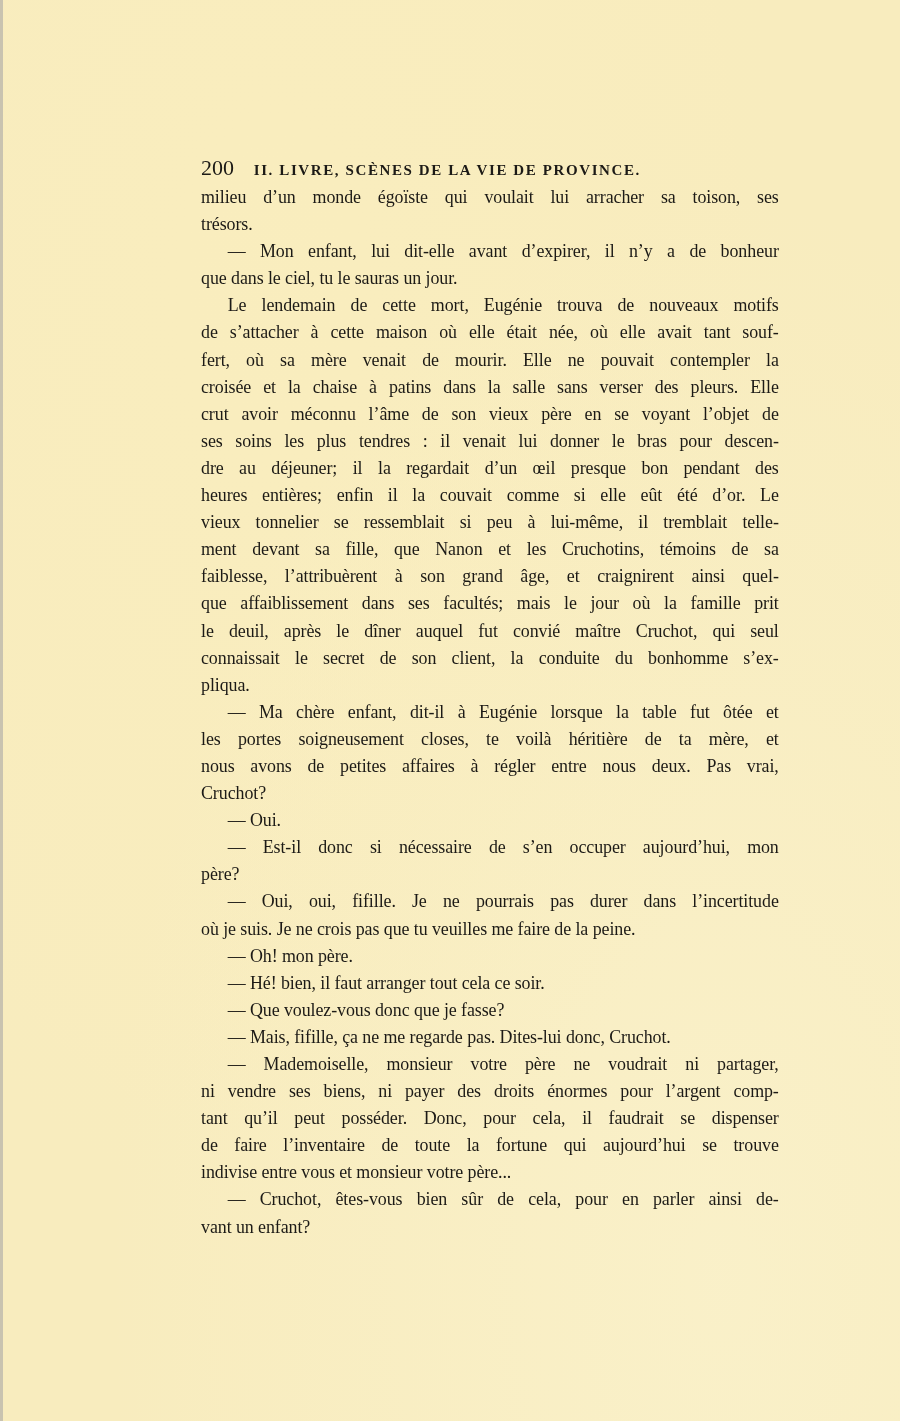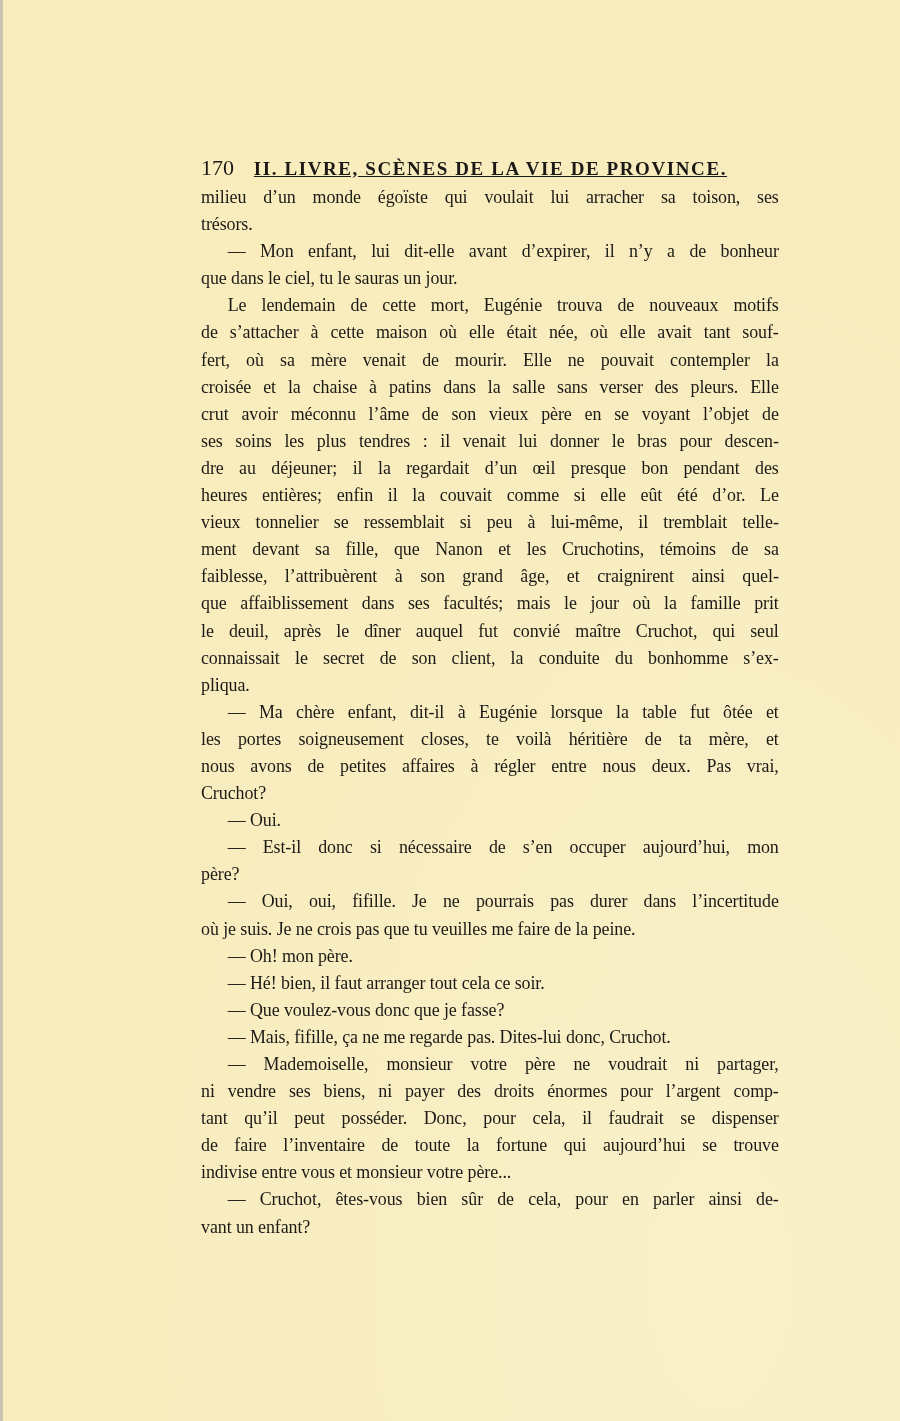--- a/index.html
+++ b/index.html
@@ -44,23 +44,22 @@
       letter-spacing: 0.5px;
     }
     .page-number {
       font-size: 22px;
       display: inline-block;
       width: 48px;
       letter-spacing: 0;
     }
     .head-title {
       font-weight: bold;
-      font-size: 19px;
+      font-size: 15px;
       letter-spacing: 1.6px;
-      text-decoration: underline;
     }
     .line {
       height: 27.1px;
       line-height: 27.1px;
       font-size: 19.5px;
       white-space: nowrap;
       text-align: justify;
       text-align-last: justify;
       transform: scaleX(0.92);
       transform-origin: left center;
@@ -76,21 +75,21 @@
     }
   </style>
 </head>
 <body>
 
 <div class="page">
   <div class="left-edge"></div>
 
   <div class="text-block">
     <div class="running-head">
-      <span class="page-number">170</span>
+      <span class="page-number">200</span>
       <span class="head-title">II. LIVRE, SCÈNES DE LA VIE DE PROVINCE.</span>
     </div>
 
     <div id="lines">
         <div class="line">milieu d’un monde égoïste qui voulait lui arracher sa toison, ses</div>
         <div class="line last">trésors.</div>
         <div class="line indent">— Mon enfant, lui dit-elle avant d’expirer, il n’y a de bonheur</div>
         <div class="line last">que dans le ciel, tu le sauras un jour.</div>
         <div class="line indent">Le lendemain de cette mort, Eugénie trouva de nouveaux motifs</div>
         <div class="line">de s’attacher à cette maison où elle était née, où elle avait tant souf-</div>

